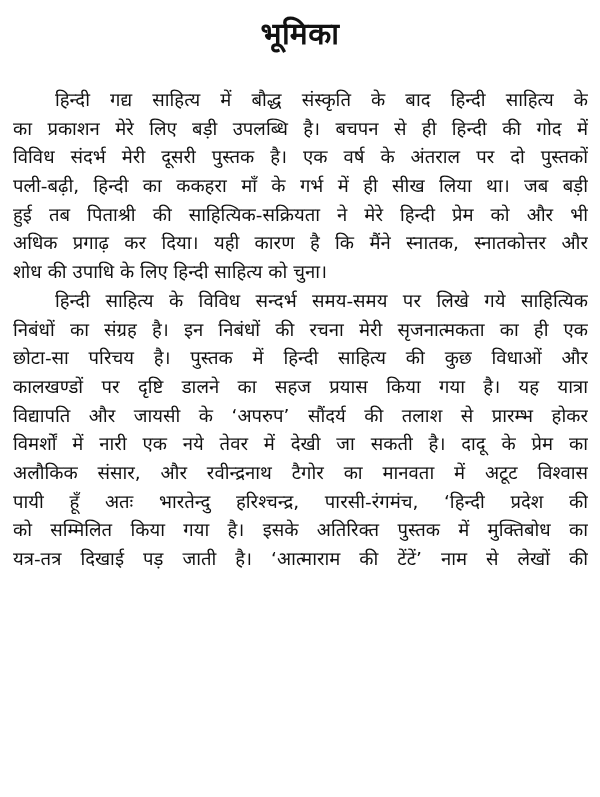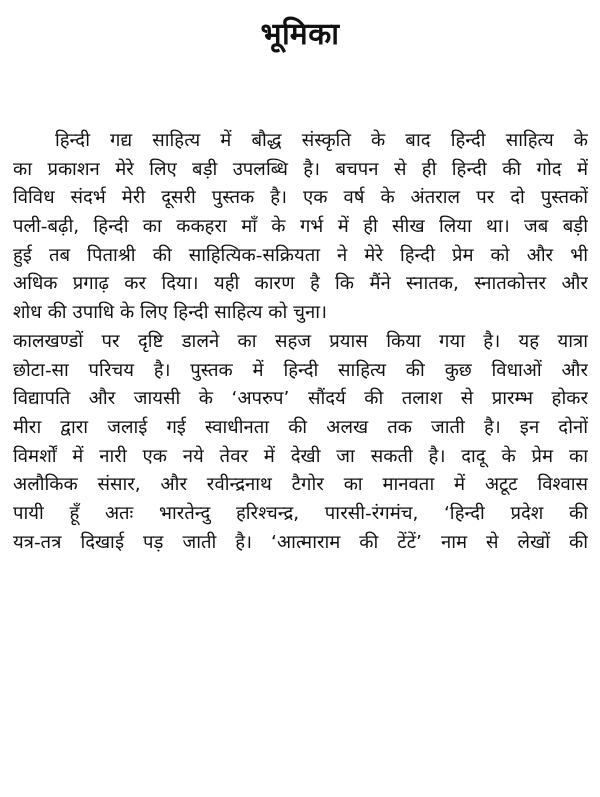--- a/index.html
+++ b/index.html
@@ -32,21 +32,20 @@
       font-size: 30px;
       font-weight: bold;
       line-height: 44px;
       letter-spacing: 0.5px;
     }
     .body-text {
       position: absolute;
       top: 86px;
       left: 13px;
       width: 575px;
-      margin-top: 40px;
     }
     .line {
       height: 28.7px;
       line-height: 28.7px;
       font-size: 18.5px;
       white-space: nowrap;
       text-align: justify;
       text-align-last: justify;
       overflow: hidden;
     }
@@ -67,23 +66,25 @@
     <div>
       <div class="line indent">हिन्दी गद्य साहित्य में बौद्ध संस्कृति के बाद हिन्दी साहित्य के</div>
       <div class="line">का प्रकाशन मेरे लिए बड़ी उपलब्धि है। बचपन से ही हिन्दी की गोद में</div>
       <div class="line">विविध संदर्भ मेरी दूसरी पुस्तक है। एक वर्ष के अंतराल पर दो पुस्तकों</div>
       <div class="line">पली-बढ़ी, हिन्दी का ककहरा माँ के गर्भ में ही सीख लिया था। जब बड़ी</div>
       <div class="line">हुई तब पिताश्री की साहित्यिक-सक्रियता ने मेरे हिन्दी प्रेम को और भी</div>
       <div class="line">अधिक प्रगाढ़ कर दिया। यही कारण है कि मैंने स्नातक, स्नातकोत्तर और</div>
       <div class="line last">शोध की उपाधि के लिए हिन्दी साहित्य को चुना।</div>
     </div>
     <div>
+      <div class="line indent">हिन्दी साहित्य के विविध सन्दर्भ समय-समय पर लिखे गये साहित्यिक</div>
+      <div class="line">निबंधों का संग्रह है। इन निबंधों की रचना मेरी सृजनात्मकता का ही एक</div>
+      <div class="line">छोटा-सा परिचय है। पुस्तक में हिन्दी साहित्य की कुछ विधाओं और</div>
       <div class="line">कालखण्डों पर दृष्टि डालने का सहज प्रयास किया गया है। यह यात्रा</div>
-      <div class="line">छोटा-सा परिचय है। पुस्तक में हिन्दी साहित्य की कुछ विधाओं और</div>
       <div class="line">विद्यापति और जायसी के ‘अपरुप’ सौंदर्य की तलाश से प्रारम्भ होकर</div>
-      <div class="line">मीरा द्वारा जलाई गई स्वाधीनता की अलख तक जाती है। इन दोनों</div>
       <div class="line">विमर्शों में नारी एक नये तेवर में देखी जा सकती है। दादू के प्रेम का</div>
       <div class="line">अलौकिक संसार, और रवीन्द्रनाथ टैगोर का मानवता में अटूट विश्वास</div>
       <div class="line">पायी हूँ अतः भारतेन्दु हरिश्चन्द्र, पारसी-रंगमंच, ‘हिन्दी प्रदेश की</div>
+      <div class="line">को सम्मिलित किया गया है। इसके अतिरिक्त पुस्तक में मुक्तिबोध का</div>
       <div class="line">यत्र-तत्र दिखाई पड़ जाती है। ‘आत्माराम की टेंटें’ नाम से लेखों की</div>
     </div>
   </div>
 </div>
 
 </body></html>

